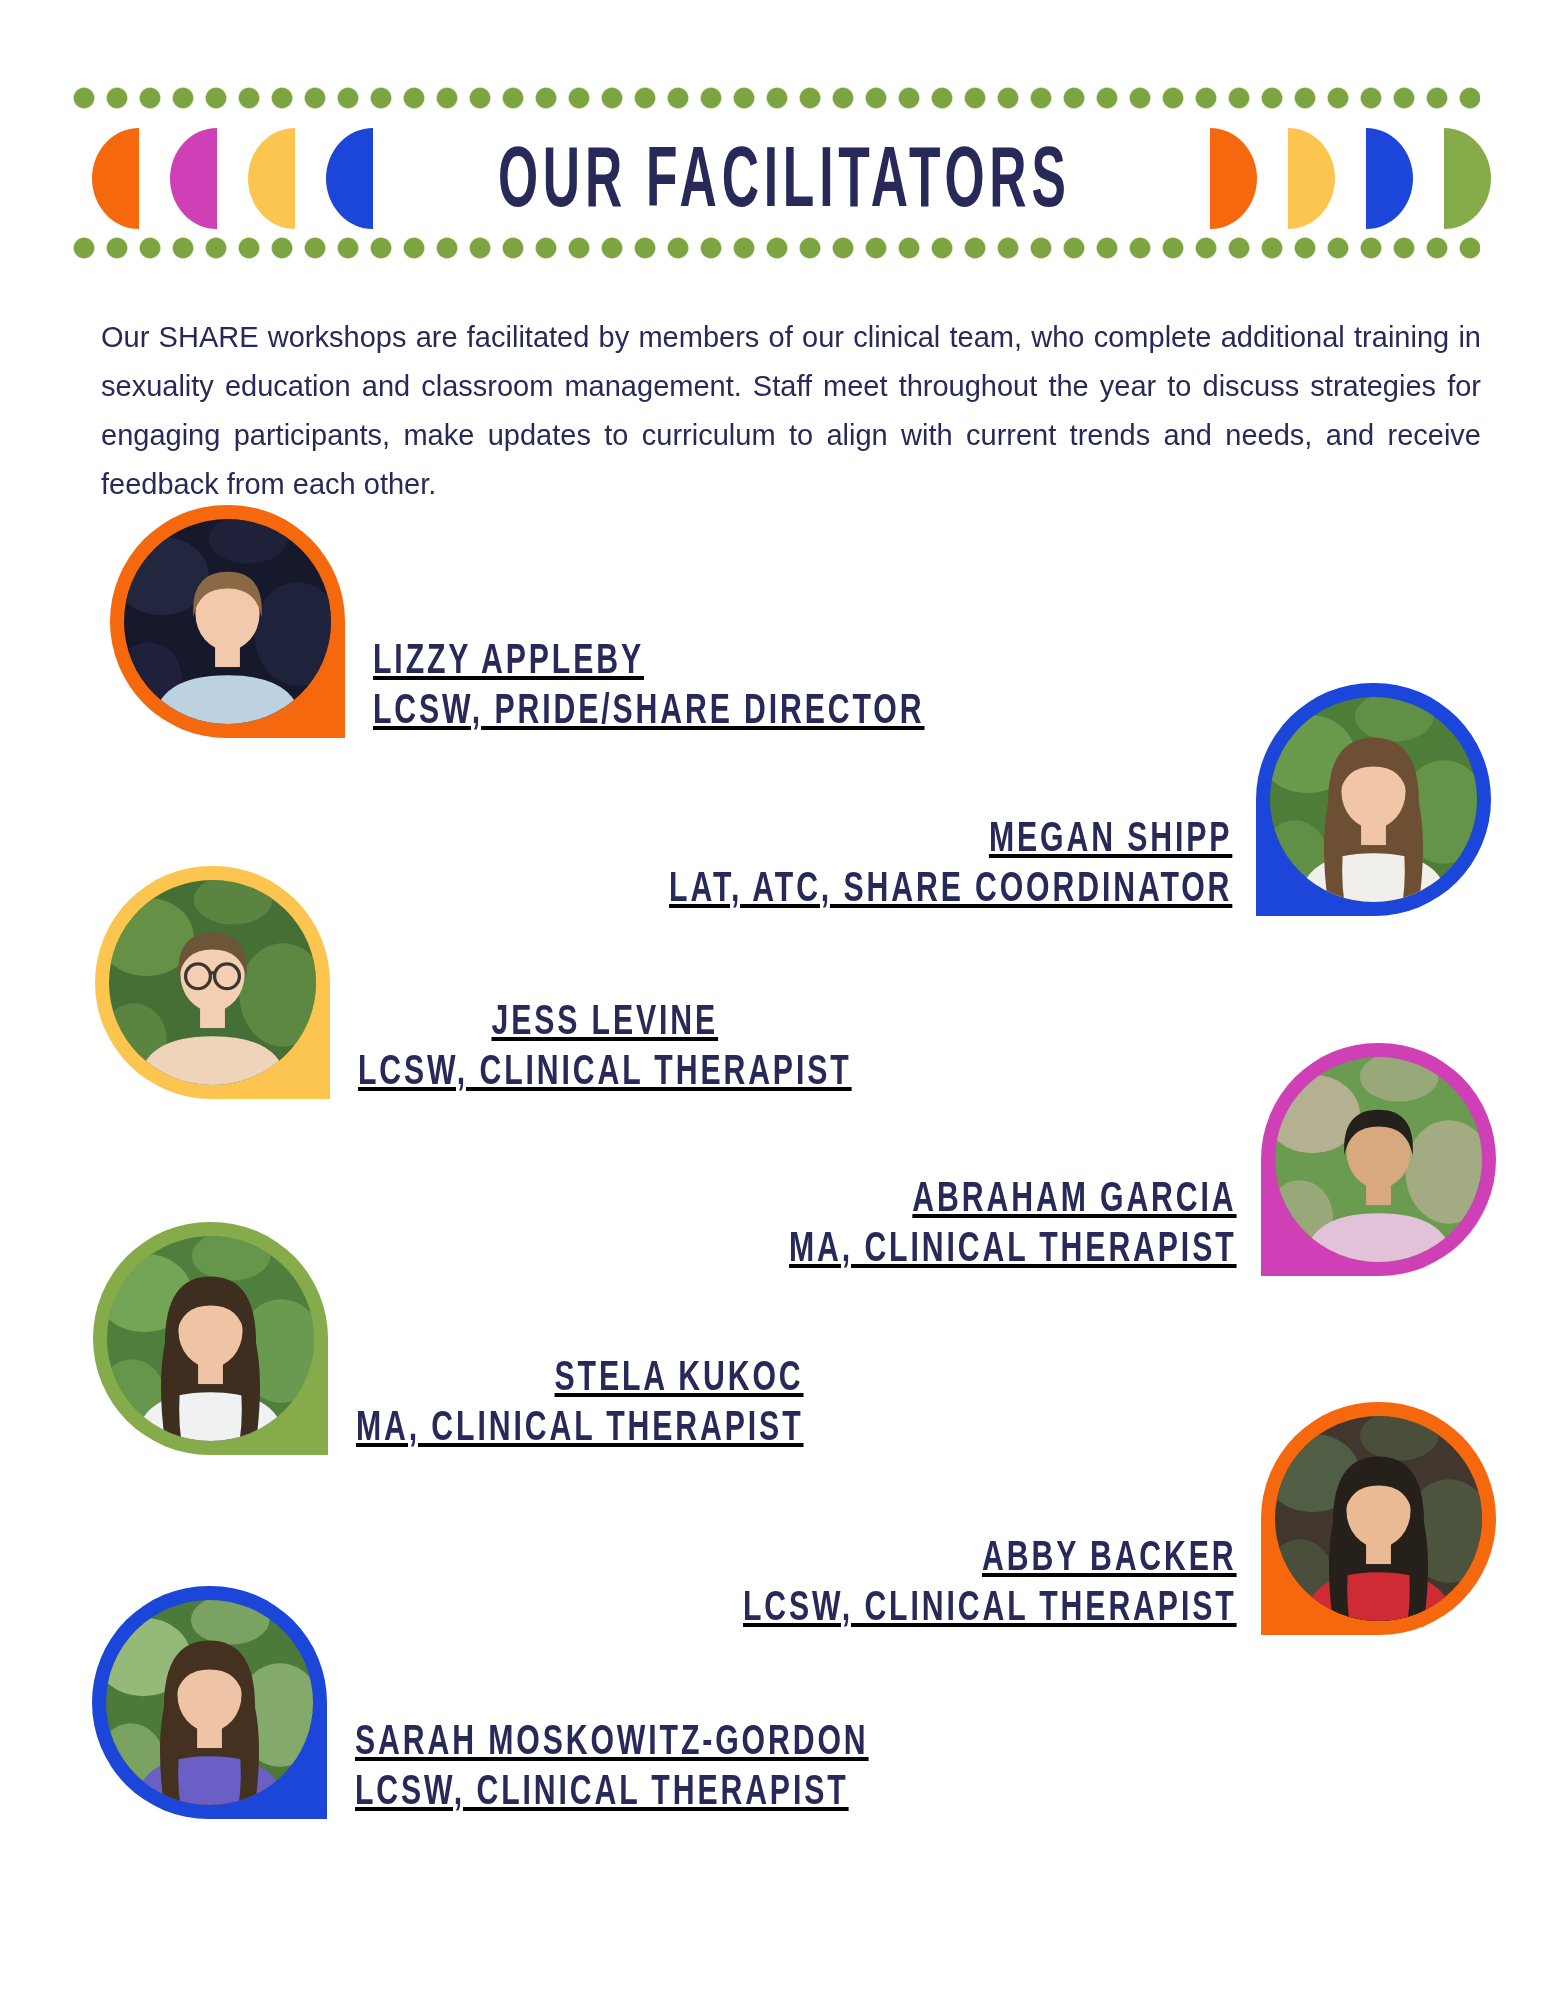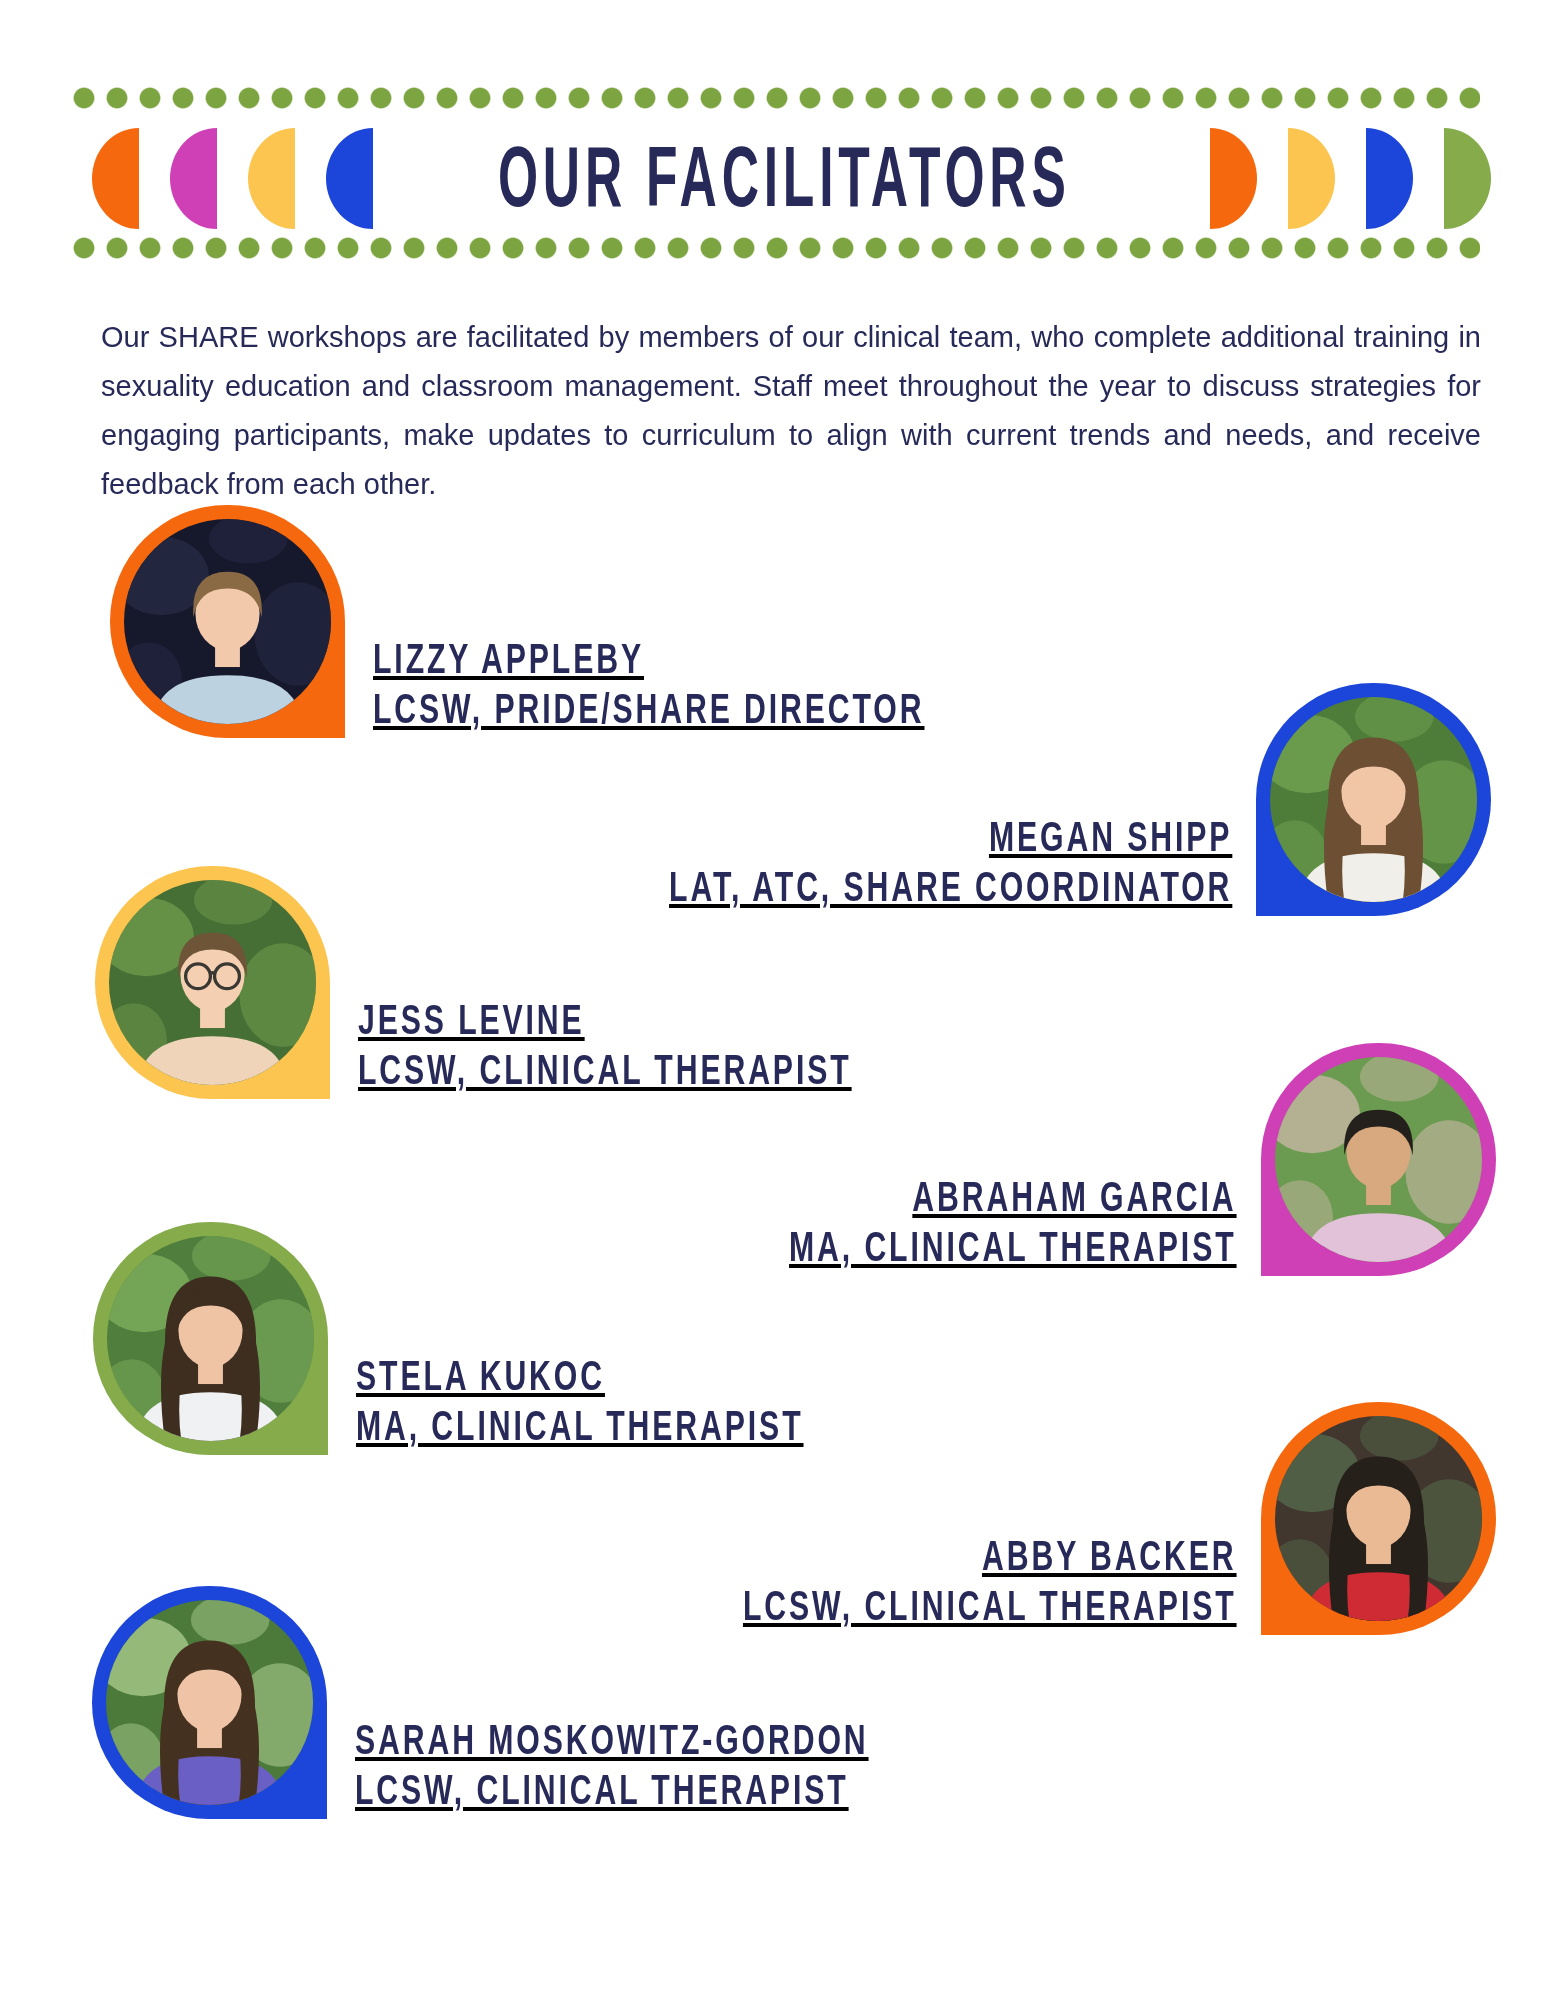--- a/index.html
+++ b/index.html
@@ -36,23 +36,23 @@
   .avatar{position:absolute;left:14px;top:14px;right:14px;bottom:14px;border-radius:50%;overflow:hidden;}
   .avatar svg{width:100%;height:100%;display:block;}
 
   .caption{font-weight:bold;font-size:42px;line-height:50px;letter-spacing:4px;
         color:var(--ink);white-space:nowrap;margin-bottom:4px;}
   .profile.left  .caption{margin-left:28px;transform:scaleX(0.72);transform-origin:left bottom;}
   .profile.right .caption{margin-right:24px;text-align:right;transform:scaleX(0.72);transform-origin:right bottom;}
 
   .p1{top:505px;left:110px;}
   .p2{top:683px;right:78px;}
-  .p3{top:866px;left:95px;}
+  .p3{top:866px;left:95px;text-align:center;}
   .p4{top:1043px;right:73px;justify-content:flex-end;}
-  .p5{top:1222px;left:93px;}
+  .p5{top:1222px;left:93px;text-align:right;}
   .p6{top:1402px;right:73px;}
   .p7{top:1586px;left:92px;}
 </style>
 </head>
 <body>
 
 <div class="page" style="--ink: #272a58; --dot: #7ca440;">
 
   <div class="dots top"></div>
 

